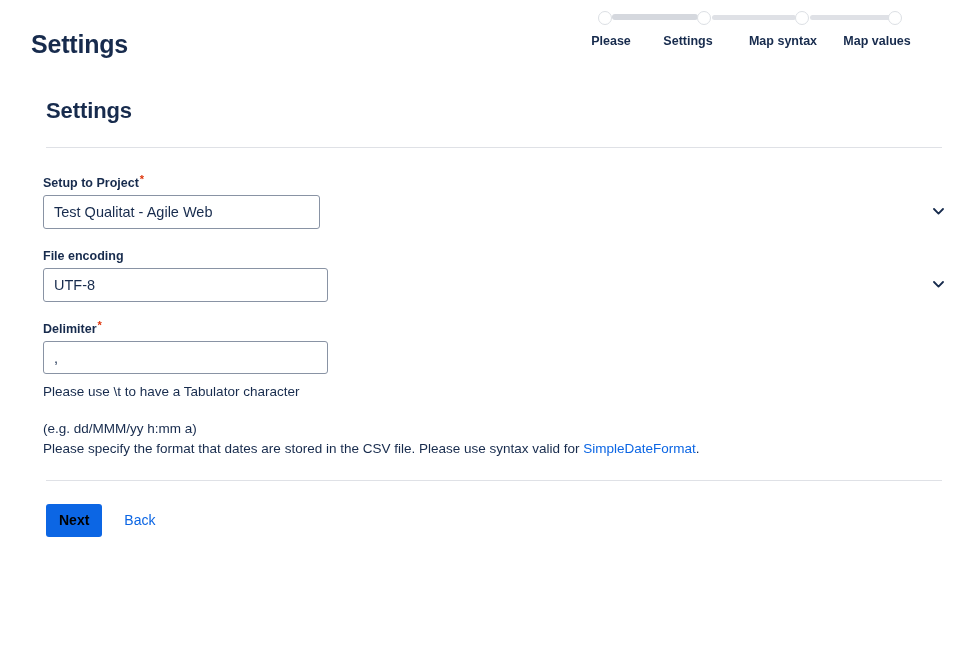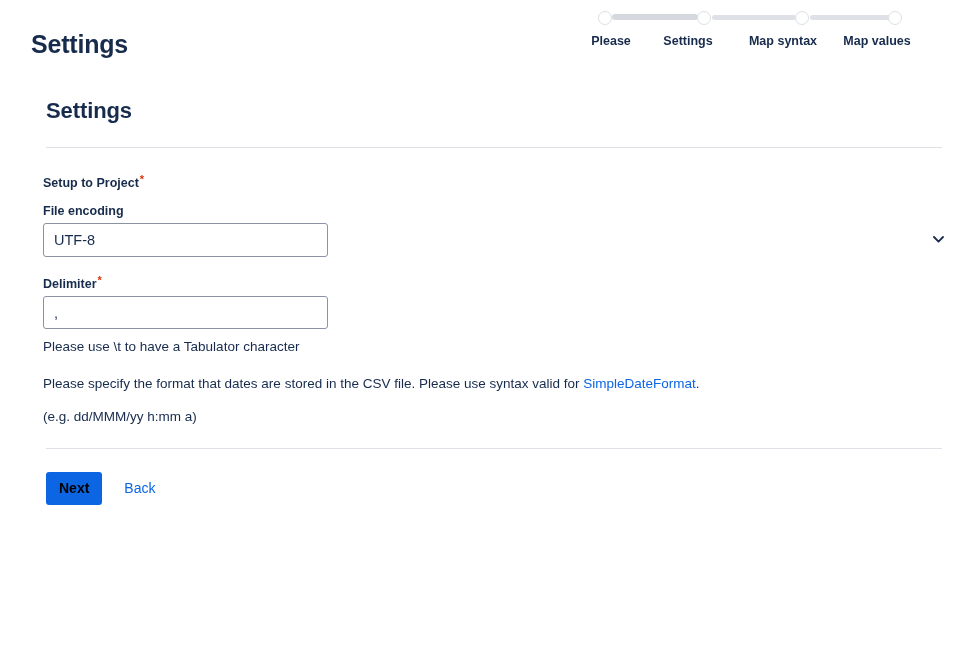--- a/index.html
+++ b/index.html
@@ -177,21 +177,21 @@
     color: #0c66e4;
     text-decoration: none;
   }
 
   
   #field-project .control { width: 277px; }
   #field-encoding .control { width: 285px; }
   #field-delimiter .control { width: 285px; height: 33px; }
   #field-dateformat .control { width: 285px; }
 
-  #field-encoding { margin-top: 12px; }
+  #field-encoding { margin-top: 19px; }
   #field-delimiter { margin-top: 19px; }
   #field-dateformat { margin-top: 19px; }
 
   .delimiter-value { color: #172b4d; }
   .placeholder-ish { color: #5e6c84; }
 
   .hint-delimiter { margin-top: 9px; }
   .hint-example { margin-top: 15px; }
   .hint-longform { margin-top: 2px; }
 
@@ -262,20 +262,30 @@
 
   <h2 class="section-title">Settings</h2>
   <div class="divider"></div>
 
   <div class="form">
 
     <div class="field" id="field-project">
       <label class="field-label">
         <span>Setup to Project</span><span class="req">*</span>
       </label>
+      <div class="select-wrap">
+        <select class="control">
+          <option>Test Qualitat - Agile Web</option>
+        </select>
+        <span class="chevron">
+          <svg width="11" height="7" viewBox="0 0 11 7" xmlns="http://www.w3.org/2000/svg">
+            <path d="M1 1 L5.5 5.6 L10 1" fill="none" stroke="#172b4d" stroke-width="1.8" stroke-linecap="round" stroke-linejoin="round"></path>
+          </svg>
+        </span>
+      </div>
     </div>
 
     <div class="field" id="field-encoding">
       <label class="field-label">
         <span>File encoding</span>
       </label>
       <div class="select-wrap">
         <select class="control">
           <option>UTF-8</option>
         </select>
@@ -289,24 +299,24 @@
 
     <div class="field" id="field-delimiter">
       <label class="field-label">
         <span>Delimiter</span><span class="req">*</span>
       </label>
       <input class="control delimiter-value" type="text" value="," style="">
       <div class="hint hint-delimiter">Please use \t to have a Tabulator character</div>
     </div>
 
     <div class="field" id="field-dateformat">
+      <div class="hint hint-example">(e.g. dd/MMM/yy h:mm a)</div>
       <div class="hint hint-longform">
         <span>Please specify the format that dates are stored in the CSV file. Please use syntax valid for </span><a class="link" href="#">SimpleDateFormat</a><span>.</span>
       </div>
-      <div class="hint hint-example">(e.g. dd/MMM/yy h:mm a)</div>
     </div>
 
   </div>
 
   <div class="divider-bottom"></div>
 
   <div class="actions">
     <button class="btn-primary">Next</button>
     <button class="btn-link">Back</button>
   </div>

